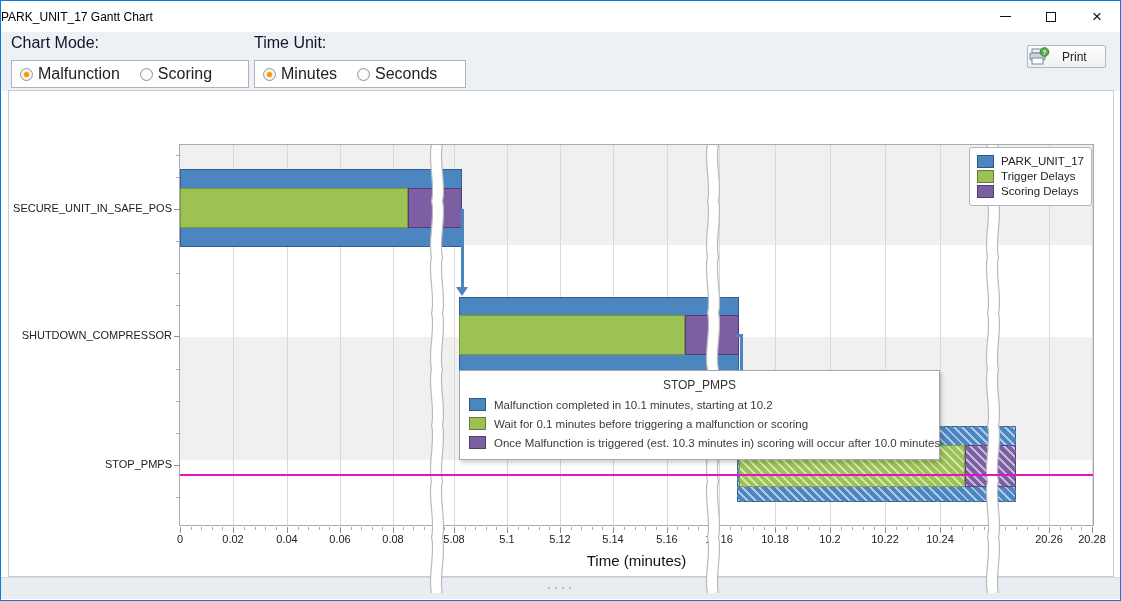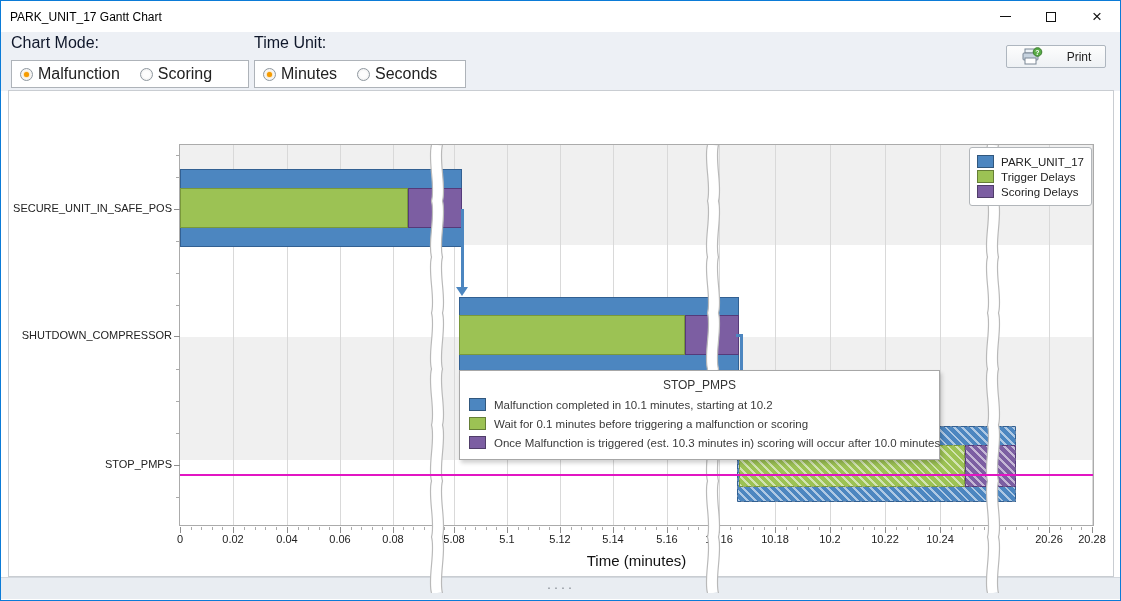--- a/index.html
+++ b/index.html
@@ -1,49 +1,49 @@
 <!DOCTYPE html>
 <html><head>
 <meta charset="utf-8">
 <style>
   html,body{margin:0;padding:0;background:#fff;}
   body{width:1121px;height:601px;font-family:"Liberation Sans","DejaVu Sans",sans-serif;}
   *{box-sizing:border-box;}
   .window{position:relative;width:1121px;height:601px;border:1px solid #0b7bd7;background:#fff;overflow:hidden;}
   
   .titlebar{height:31px;background:#fff;display:flex;align-items:center;}
-  .title-text{font-size:12px;color:#000;padding-left:9px;}
+  .title-text{font-size:12px;color:#000;}
   .win-buttons{margin-left:auto;display:flex;height:100%;}
   .win-btn{width:46px;height:100%;display:flex;align-items:center;justify-content:center;font-size:14px;color:#111;cursor:default;}
   .maximize-box{width:10px;height:10px;border:1px solid #111;display:inline-block;}
   .min-glyph{display:inline-block;width:11px;height:1px;background:#111;}
   
   .toolbar{position:relative;height:59px;background:#edf0f5;}
   .group-label{position:absolute;top:2px;font-size:16px;color:#0f172a;}
   .groupbox{position:absolute;top:28px;height:28px;background:#fff;border:1px solid #aeb3b9;display:flex;align-items:center;padding-left:8px;}
   .radio-item{display:flex;align-items:center;margin-right:20px;}
   .radio-circle{width:13px;height:13px;border-radius:50%;border:1px solid #8f989f;background:radial-gradient(circle,#fdfdfd 0 40%,#e7e7e7 100%);margin-right:5px;position:relative;}
   .radio-circle.checked::after{content:"";position:absolute;left:3px;top:3px;width:5px;height:5px;border-radius:50%;background:#f59b00;box-shadow:0 0 2px #f59b00;}
   .radio-label{font-size:16px;color:#222;}
-  .print-btn{position:absolute;top:13px;right:14px;width:100px;height:23px;background:linear-gradient(#fdfdfd,#eef1f4);border:1px solid #aeb6bf;border-radius:2px;display:flex;align-items:center;justify-content:center;gap:24px;font-size:12px;color:#222;}
+  .print-btn{position:absolute;top:13px;right:14px;width:79px;height:23px;background:linear-gradient(#fdfdfd,#eef1f4);border:1px solid #aeb6bf;border-radius:2px;display:flex;align-items:center;gap:12px;font-size:12px;color:#222;}
   
   .chart-panel{position:absolute;left:7px;top:89px;width:1106px;height:487px;background:#fff;border:1px solid #c9cdd2;}
   .chart-title{position:absolute;top:9px;left:0;width:100%;text-align:center;font-size:21px;color:#0a0a0a;}
   #plot{position:absolute;left:170px;top:53px;width:915px;height:382px;border:1px solid #ababab;background:#fff;}
   .x-axis-title{position:absolute;top:461px;left:170px;width:915px;text-align:center;font-size:15px;color:#111;}
   .band{position:absolute;left:0;width:100%;}
   .grid{position:absolute;top:0;width:1px;height:100%;}
   .bar{position:absolute;}
   .squiggle{position:absolute;top:0;}
   .tickx{position:absolute;width:1px;}
   .ticky{position:absolute;height:1px;}
   .xlab{position:absolute;top:388px;width:56px;margin-left:-28px;text-align:center;font-size:11px;color:#222;}
   .ylab{position:absolute;left:-170px;width:162px;text-align:right;font-size:11px;color:#222;}
   .legend{position:absolute;right:1px;top:2px;background:#fff;border:1px solid #b2b6ba;border-radius:3px;padding:5px 7px 5px 7px;z-index:30;}
-  .legend-row{display:flex;align-items:center;margin:2px 0;}
+  .legend-row{display:flex;margin:2px 0;}
   .legend-swatch{width:17px;height:13px;margin-right:7px;border:1px solid rgba(0,0,0,.35);}
   .legend-text{font-size:11.5px;color:#222;white-space:nowrap;}
   .tooltip{position:absolute;background:#fff;border:1px solid #a7a7a7;box-shadow:2px 3px 4px rgba(0,0,0,.18);z-index:40;}
   .tooltip-title{text-align:center;font-size:12px;color:#333;margin-top:7px;}
   .tooltip-row{display:flex;align-items:flex-end;margin:6px 0 0 9px;}
   .tooltip-swatch{width:17px;height:13px;border:1px solid rgba(0,0,0,.35);margin-right:8px;flex:none;}
   .tooltip-text{font-size:11.5px;color:#3a3a3a;white-space:nowrap;}
   
   .footer{position:absolute;left:0;right:0;top:576px;height:22px;background:#e9edf2;border-top:1px solid #d3d8de;text-align:center;}
   .grip-dots{font-size:15px;letter-spacing:2px;color:#8f959c;line-height:18px;}

